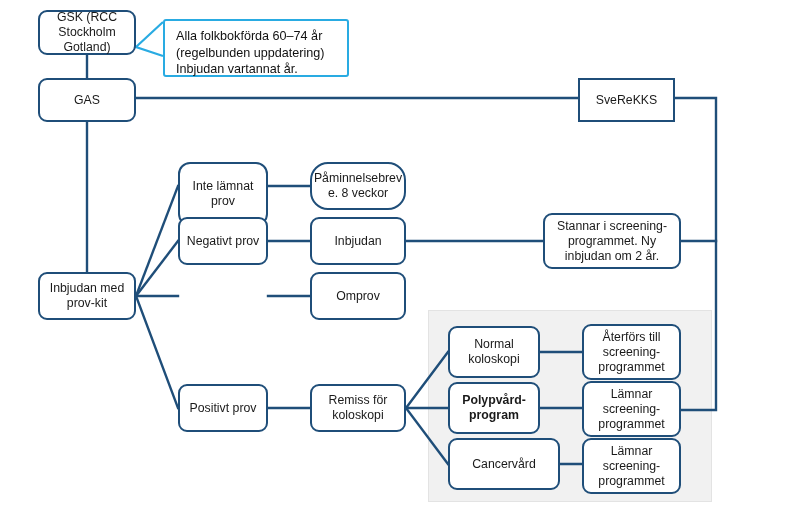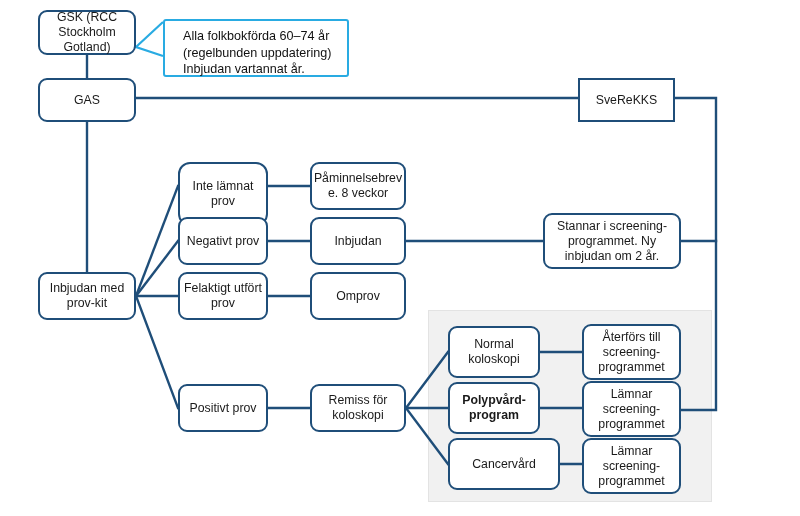--- a/index.html
+++ b/index.html
@@ -25,21 +25,21 @@
     color:#1a1a1a;font-size:12.3px;line-height:1.22;
     padding:12px 4px;
   }
   .node.sq{border-radius:0;border-width:2.4px;}
 
   
   .callout{
     position:absolute;box-sizing:border-box;
     border:2.2px solid #29abe2;background:#ffffff;border-radius:3px;
     font-size:12.6px;line-height:1.33;color:#111;
-    padding:7px 9px 7px 18px;text-align:left;
+    padding:7px 9px 7px 11px;text-align:left;
   }
 </style>
 </head>
 <body>
 
 <div id="flow">
 
   <div class="panel" style="left:428px;top:310px;width:282px;height:190px;"></div>
 
   <svg id="wires" viewBox="0 0 800 516" xmlns="http://www.w3.org/2000/svg">
@@ -87,25 +87,24 @@
   <div class="node" style="left:38px;top:78px;width:98px;height:44px;">GAS</div>
 
   <div class="node sq" style="left:578px;top:78px;width:97px;height:44px;">SveReKKS</div>
 
   <div class="node" style="left:38px;top:272px;width:98px;height:48px;">Inbjudan med prov-kit</div>
 
   <div class="node" style="left:178px;top:162px;width:90px;height:64px;border-radius:12px;">Inte lämnat prov</div>
 
   <div class="node" style="left:178px;top:217px;width:90px;height:48px;">Negativt prov</div>
 
-  <div class="node" style="left:178px;top:272px;width:90px;height:48px;">Felaktigt utfört prov</div>
 
   <div class="node" style="left:178px;top:384px;width:90px;height:48px;">Positivt prov</div>
 
-  <div class="node" style="left:310px;top:162px;width:96px;height:48px;">Påminnelsebrev e. 8 veckor</div>
+  <div class="node" style="left:310px;top:162px;width:96px;height:48px;border-radius:18px;">Påminnelsebrev e. 8 veckor</div>
 
   <div class="node" style="left:310px;top:217px;width:96px;height:48px;">Inbjudan</div>
 
   <div class="node" style="left:310px;top:272px;width:96px;height:48px;">Omprov</div>
 
   <div class="node" style="left:310px;top:384px;width:96px;height:48px;">Remiss för koloskopi</div>
 
   <div class="node" style="left:543px;top:213px;width:138px;height:56px;">Stannar i screening-programmet. Ny inbjudan om 2 år.</div>
 
   <div class="node" style="left:448px;top:326px;width:92px;height:52px;">Normal koloskopi</div>

